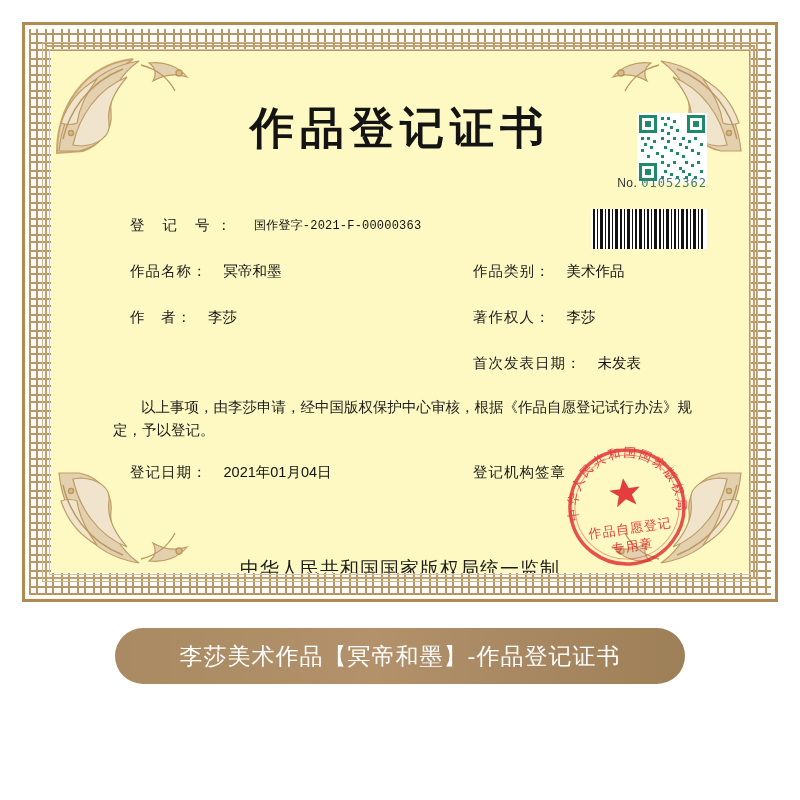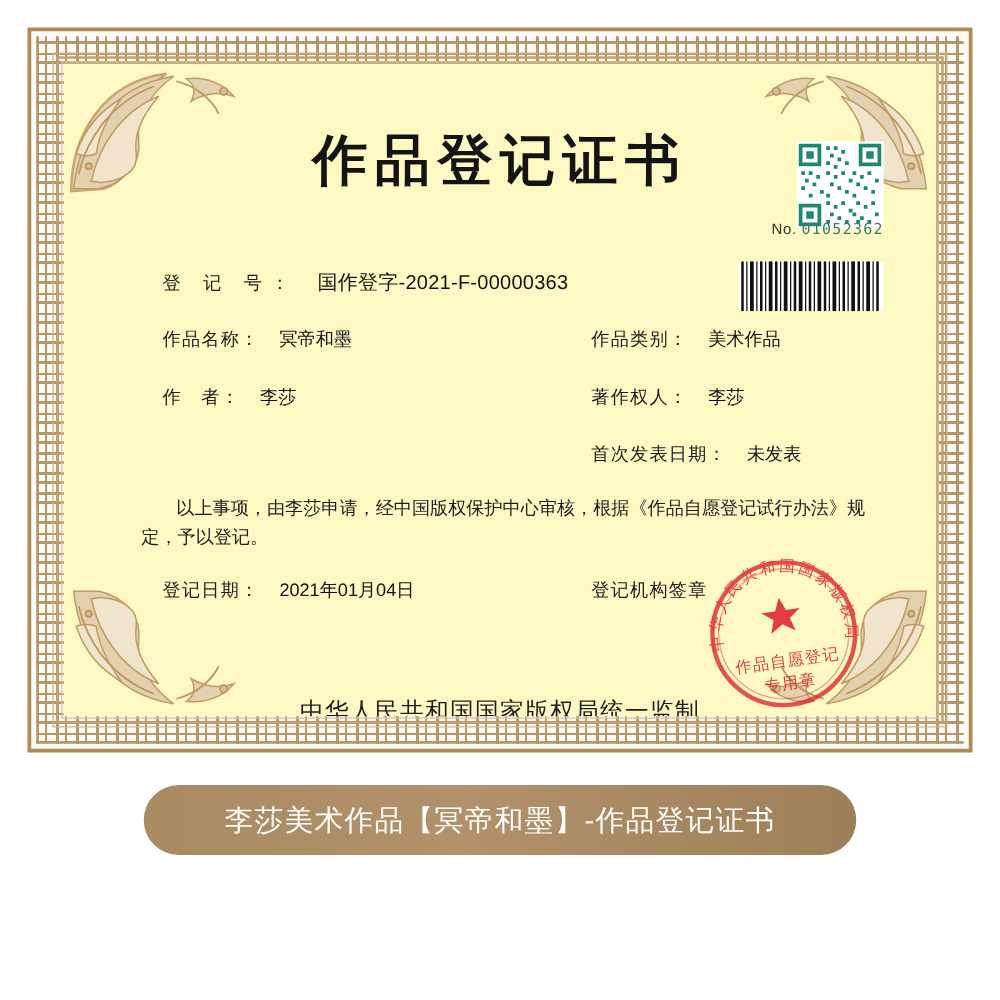--- a/index.html
+++ b/index.html
@@ -159,22 +159,22 @@
     color: #1b1b1b;
     letter-spacing: 1px;
   }
   .label.spaced { letter-spacing: 7px; }
   .value {
     display: inline-block;
     margin-left: 16px;
     color: #111;
   }
   .value.mono {
-    font-family: Liberation Sans, sans-serif;
-    font-size: 16px;
+    font-family: Liberation Mono, monospace;
+    font-size: 12px;
     letter-spacing: 0.2px;
   }
 
   .statement {
     position: absolute;
     left: 62px;
     right: 48px;
     top: 345px;
     font-size: 14.5px;
     color: #1b1b1b;

